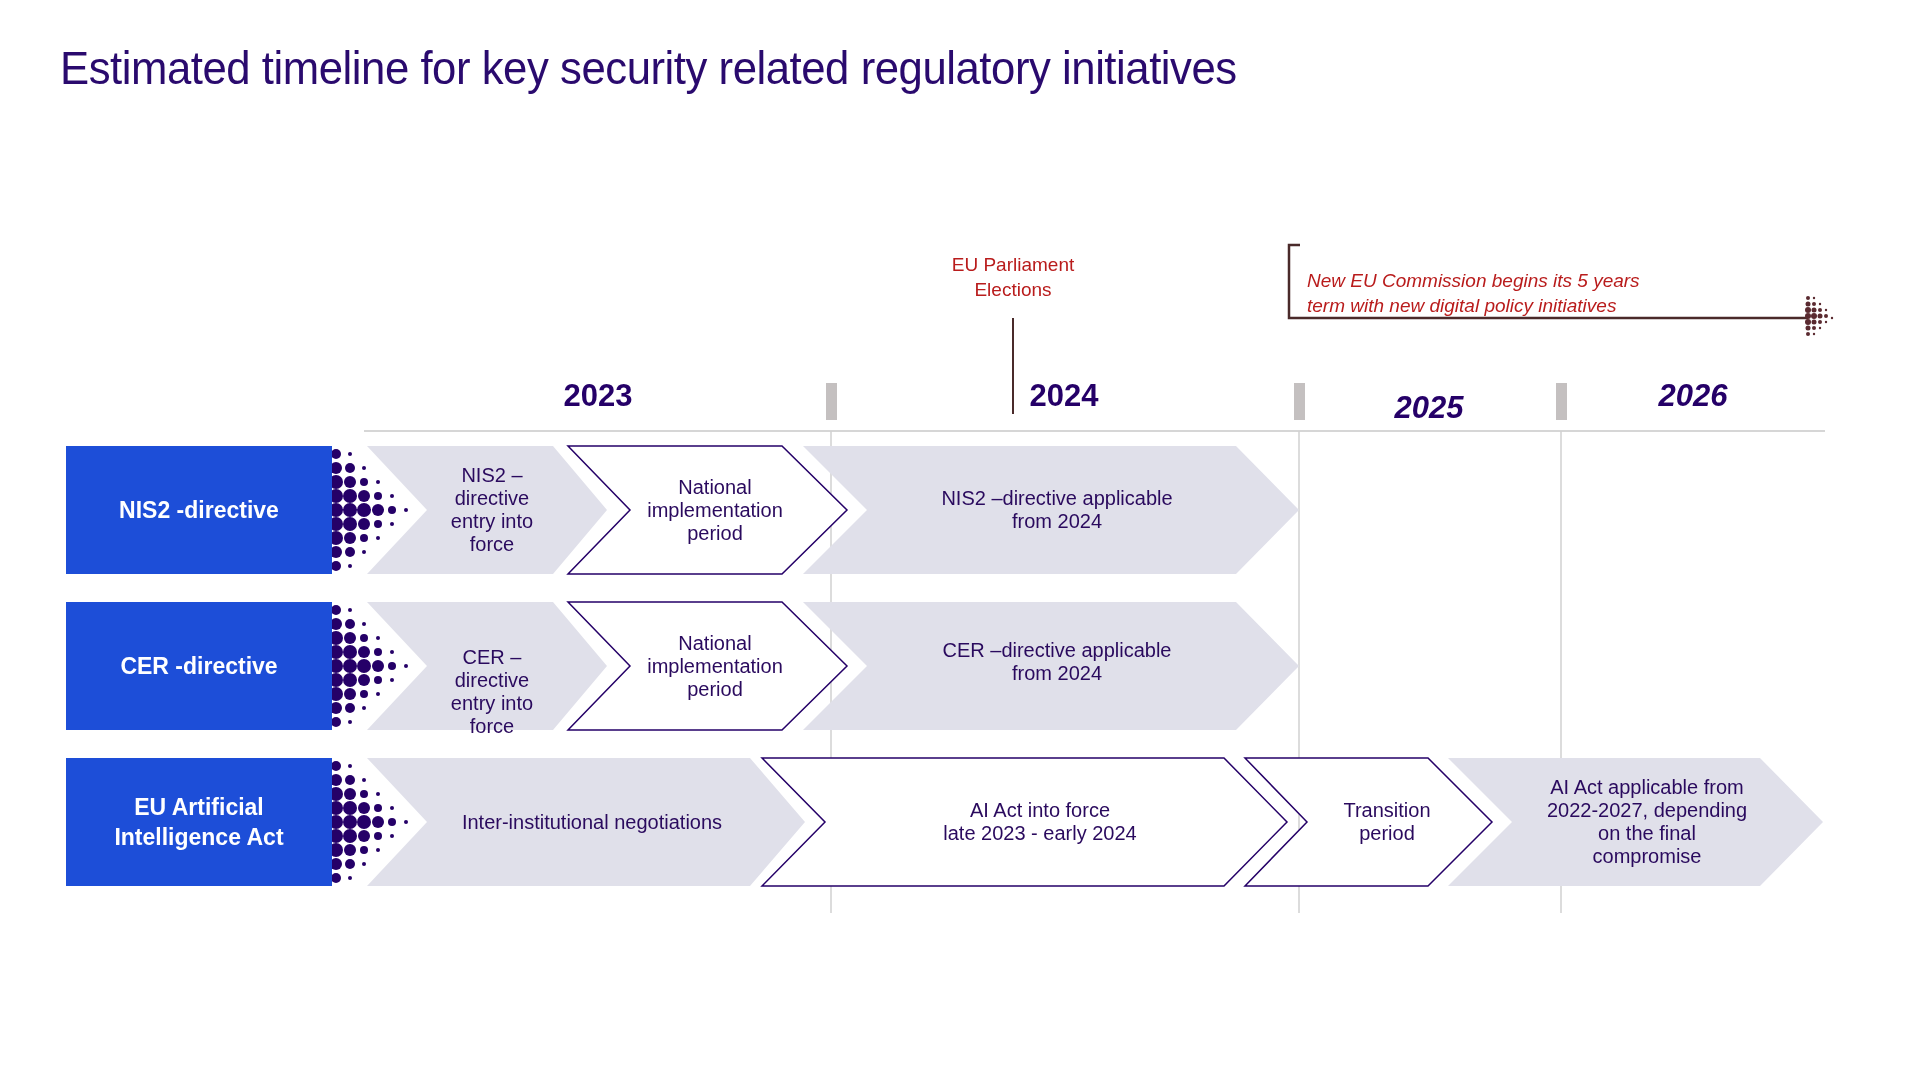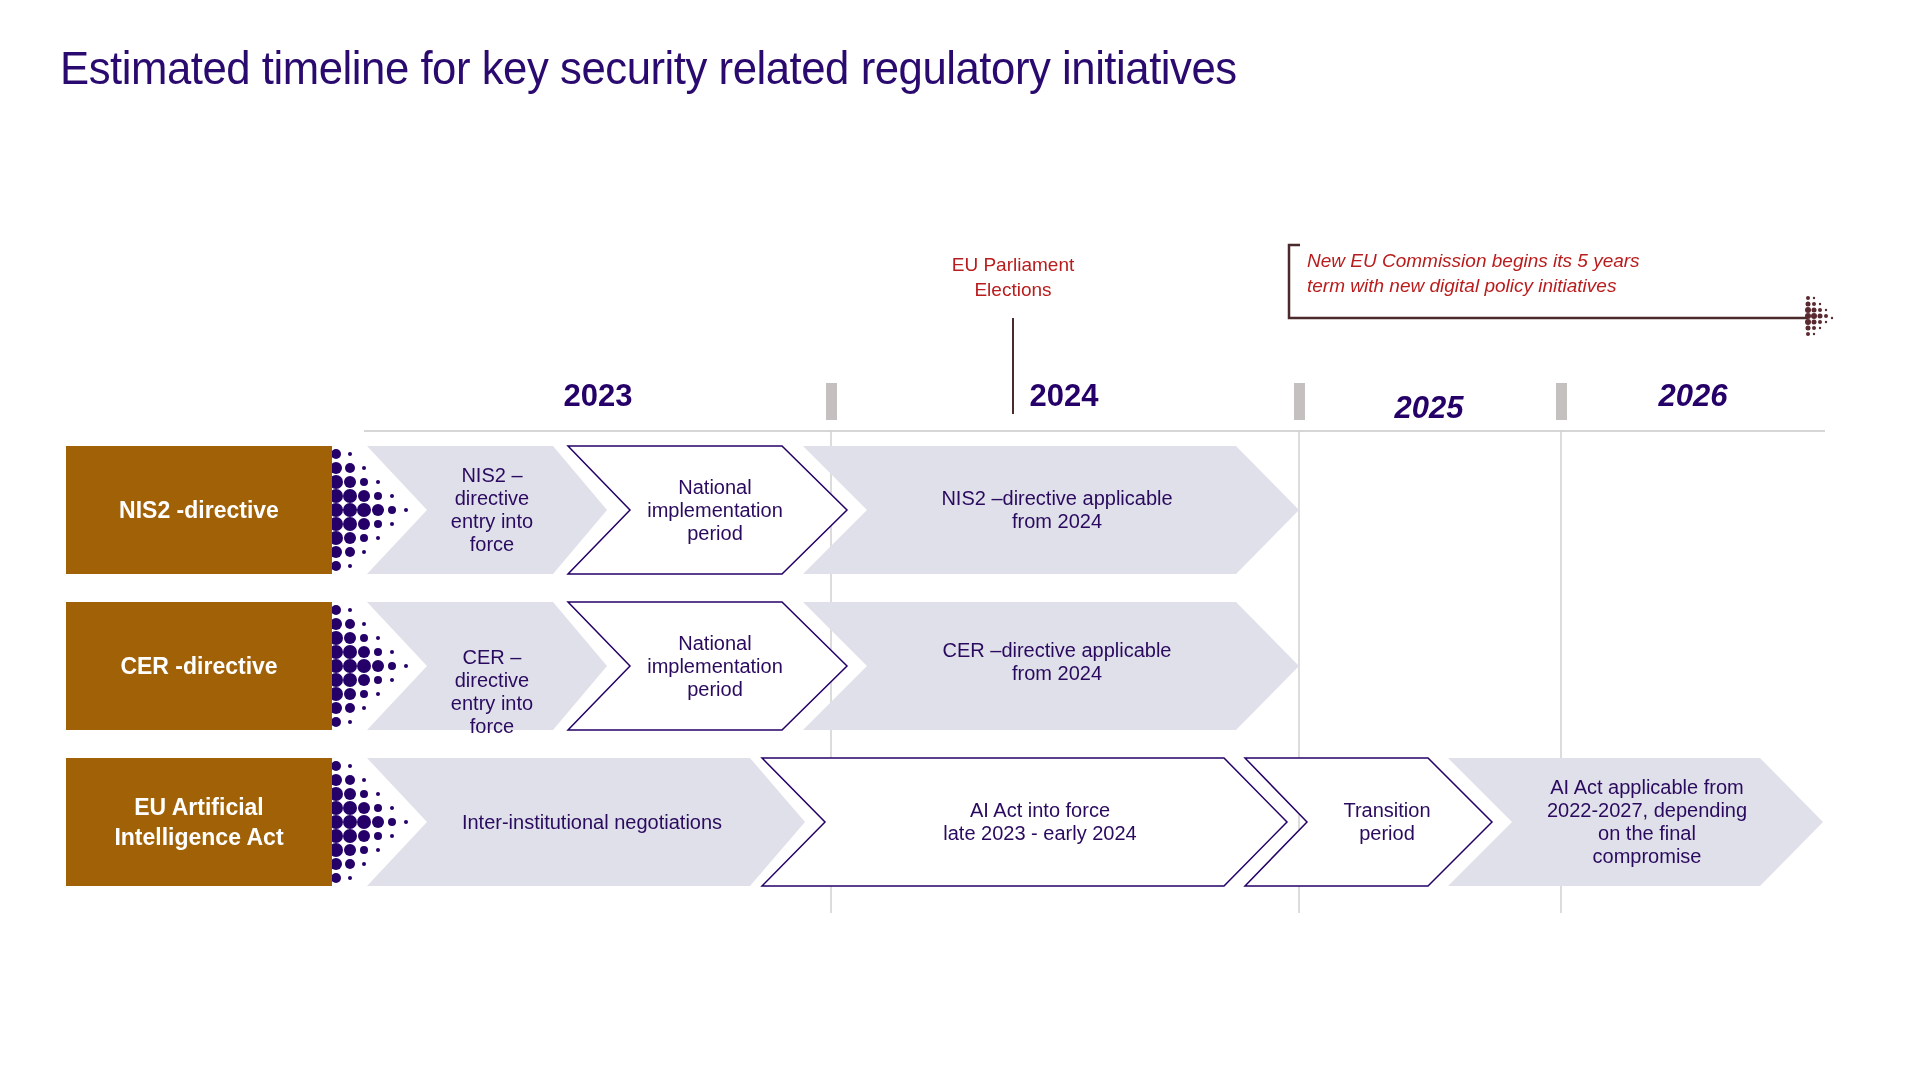--- a/index.html
+++ b/index.html
@@ -1,20 +1,20 @@
 <!DOCTYPE html>
 <html><head>
 <meta charset="utf-8">
 <style>
   html, body { margin:0; padding:0; background:#ffffff; }
   body { width:1920px; height:1080px; position:relative; overflow:hidden; font-family:"Liberation Sans", sans-serif; color:#2a0a5e; }
   .title { position:absolute; left:60px; top:40px; font-size:47px; font-weight:400; color:#2a0a6e; letter-spacing:-0.5px; white-space:nowrap; font-family:"Liberation Sans", sans-serif; transform:scaleX(0.93); transform-origin:left top; }
   svg.canvas { position:absolute; left:0; top:0; }
   .txt { position:absolute; text-align:center; color:#2a0a5e; font-size:20px; line-height:23px; font-family:"Liberation Sans", sans-serif; display:flex; align-items:center; justify-content:center; white-space:pre-line; }
-  .label-box { position:absolute; left:66px; width:266px; height:128px; background:#a16207; color:#ffffff; font-weight:700; font-size:23px; line-height:30px; display:flex; align-items:center; justify-content:center; text-align:center; white-space:pre-line; }
+  .label-box { position:absolute; left:66px; width:266px; height:128px; background:#1d4ed8; color:#ffffff; font-weight:700; font-size:23px; line-height:30px; display:flex; align-items:center; justify-content:center; text-align:center; white-space:pre-line; }
   .year { position:absolute; top:378px; font-size:31px; font-weight:700; color:#250068; transform:translateX(-50%); white-space:nowrap; }
   .year.italic { font-style:italic; }
   .annot { position:absolute; color:#b91c1c; font-size:19px; line-height:25px; white-space:pre-line; }
   .annot.italic { font-style:italic; }
 </style>
 </head>
 <body>
 
 <div class="title">Estimated timeline for key security related regulatory initiatives</div>
 
@@ -125,21 +125,21 @@
   </g>
 </svg>
 
 <div class="year" style="left:598px;text-align:center;">2023</div>
 <div class="year" style="left:1064px;">2024</div>
 <div class="year italic" style="left:1429px;margin-top:12px;">2025</div>
 <div class="year italic" style="left:1693px;">2026</div>
 
 <div class="annot" style="left:933px; top:252px; width:160px; text-align:center;">EU Parliament
 Elections</div>
-<div class="annot italic" style="left:1307px; top:248px; width:460px;">New  EU Commission begins its 5 years
+<div class="annot italic" style="left:1307px; top:268px; width:460px;">New  EU Commission begins its 5 years
 term with new digital policy initiatives</div>
 
 <div class="label-box" style="top:446px;">NIS2 -directive</div>
 <div class="label-box" style="top:602px;">CER -directive</div>
 <div class="label-box" style="top:758px;">EU Artificial
 Intelligence Act</div>
 
 <div class="txt" style="left:427px; top:446px; width:130px; height:128px;">NIS2 –
 directive
 entry into

